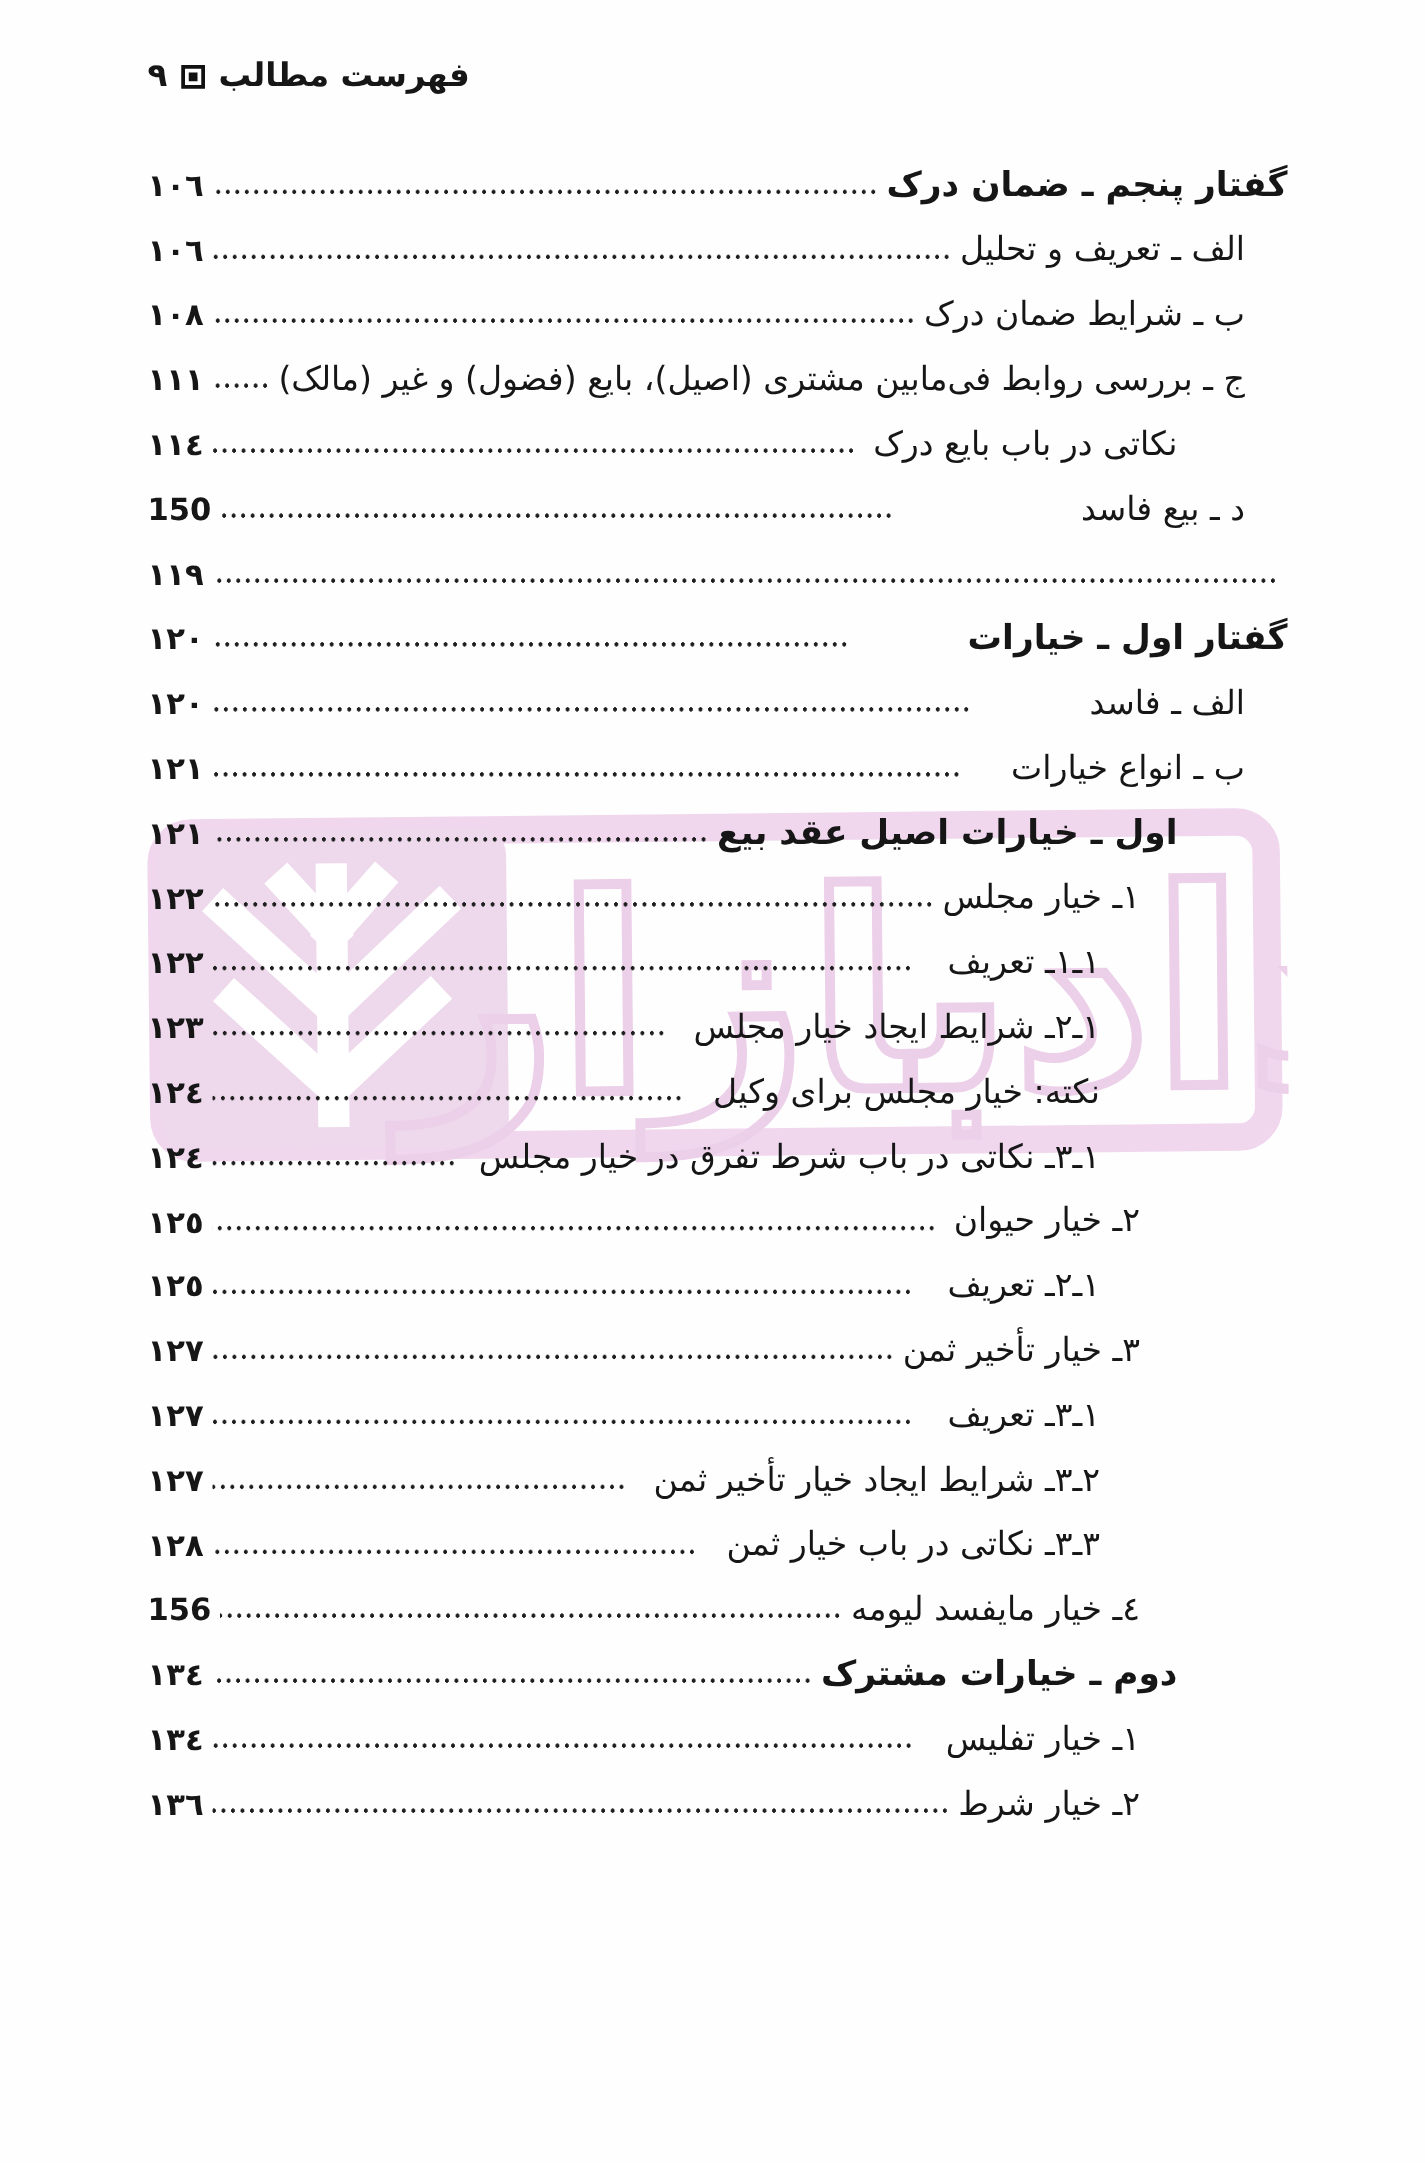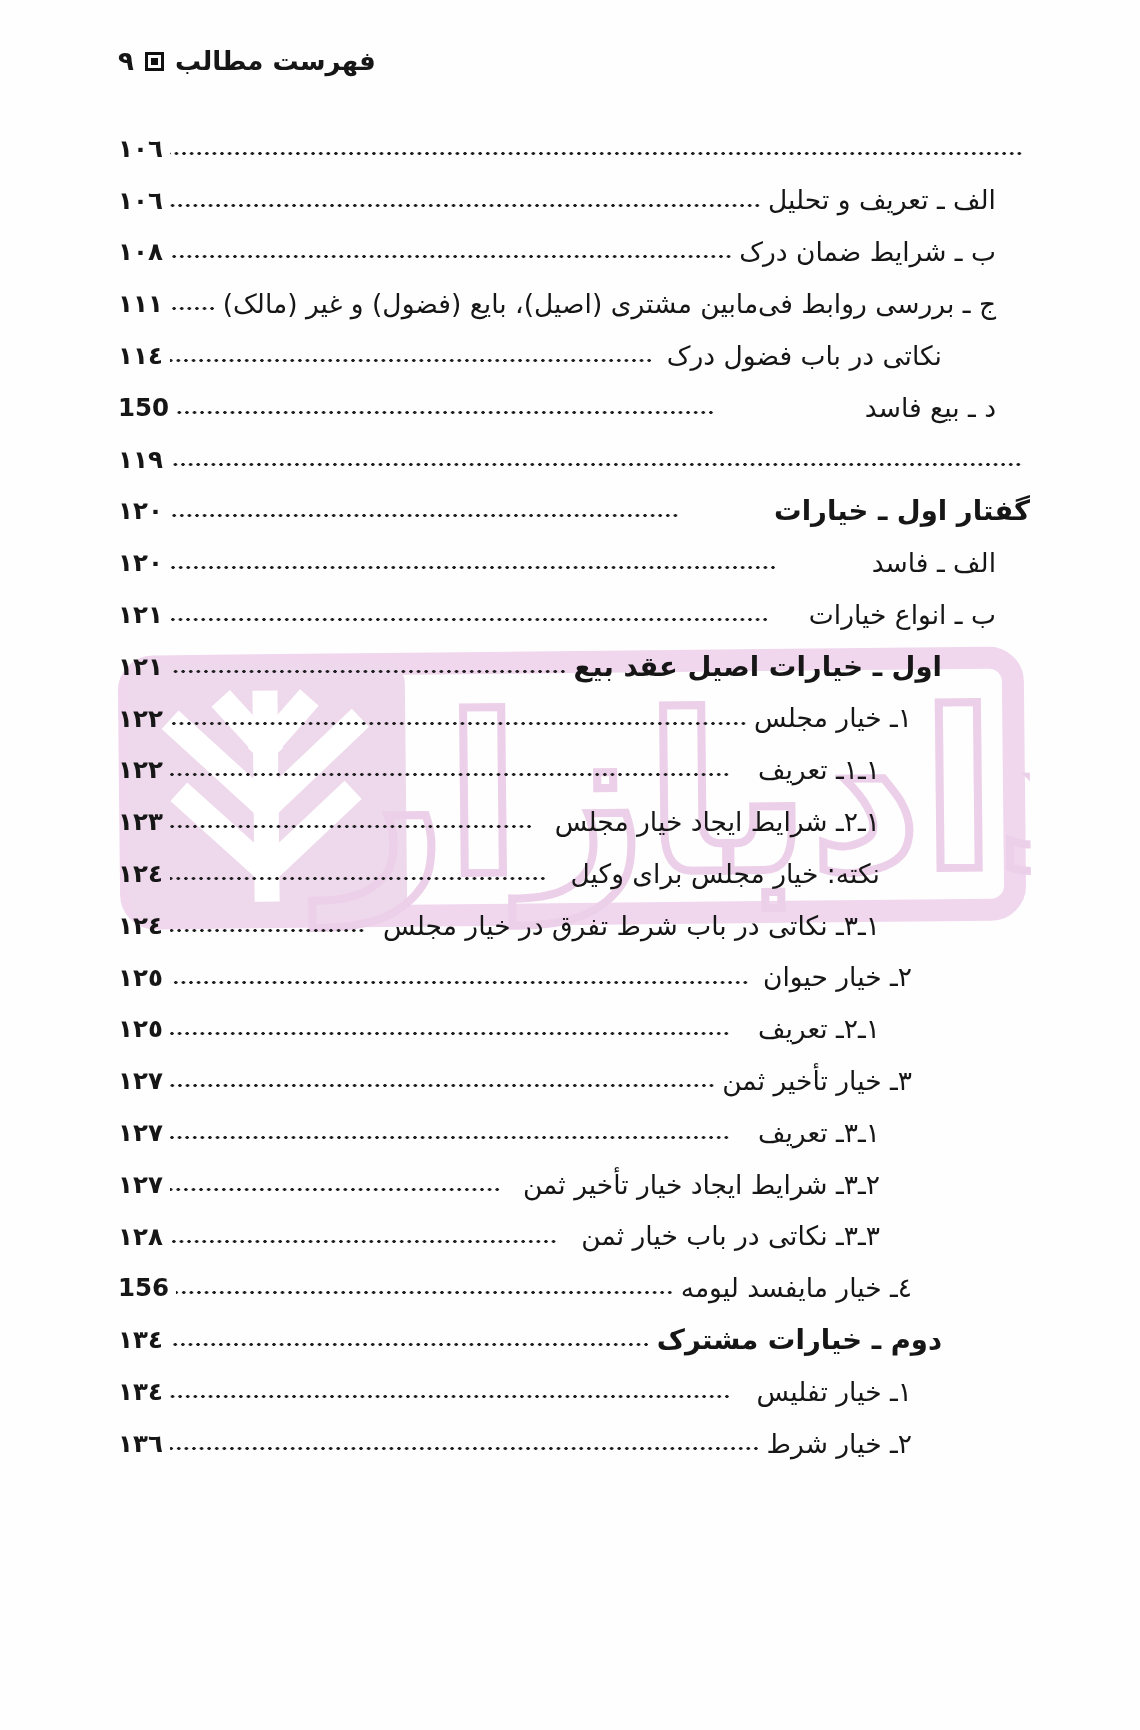--- a/index.html
+++ b/index.html
@@ -107,40 +107,41 @@
   </div>
 
   <div class="hdr">
     <span>فهرست مطالب</span>
     <span class="sq"></span>
     <span>٩</span>
   </div>
 
   <div class="toc">
       <div class="row bold ind0">
+        <span class="title">گفتار پنجم ـ ضمان درک</span>
         <span class="leader"></span>
         <span class="pnum">١٠٦</span>
       </div>
       <div class="row normal ind1">
         <span class="title">الف ـ تعریف و تحلیل</span>
         <span class="leader"></span>
         <span class="pnum">١٠٦</span>
       </div>
       <div class="row normal ind1">
         <span class="title">ب ـ شرایط ضمان درک</span>
         <span class="leader"></span>
         <span class="pnum">١٠٨</span>
       </div>
       <div class="row normal ind1">
         <span class="title">ج ـ بررسی روابط فی‌مابین مشتری (اصیل)، بایع (فضول) و غیر (مالک)</span>
         <span class="leader"></span>
         <span class="pnum">١١١</span>
       </div>
       <div class="row normal ind2">
-        <span class="title">نکاتی در باب فضول درک</span>
+        <span class="title">نکاتی در باب بایع درک</span>
         <span class="leader" style="margin-inline-start: 14px;"></span>
         <span class="pnum">١١٤</span>
       </div>
       <div class="row normal ind1">
         <span class="title">د ـ بیع فاسد</span>
         <span class="leader" style="margin-inline-start: 150px;"></span>
         <span class="pnum">150</span>
       </div>
       <div class="row bold ind0">
         <span class="leader" style="margin-inline-start: 8px;"></span>

